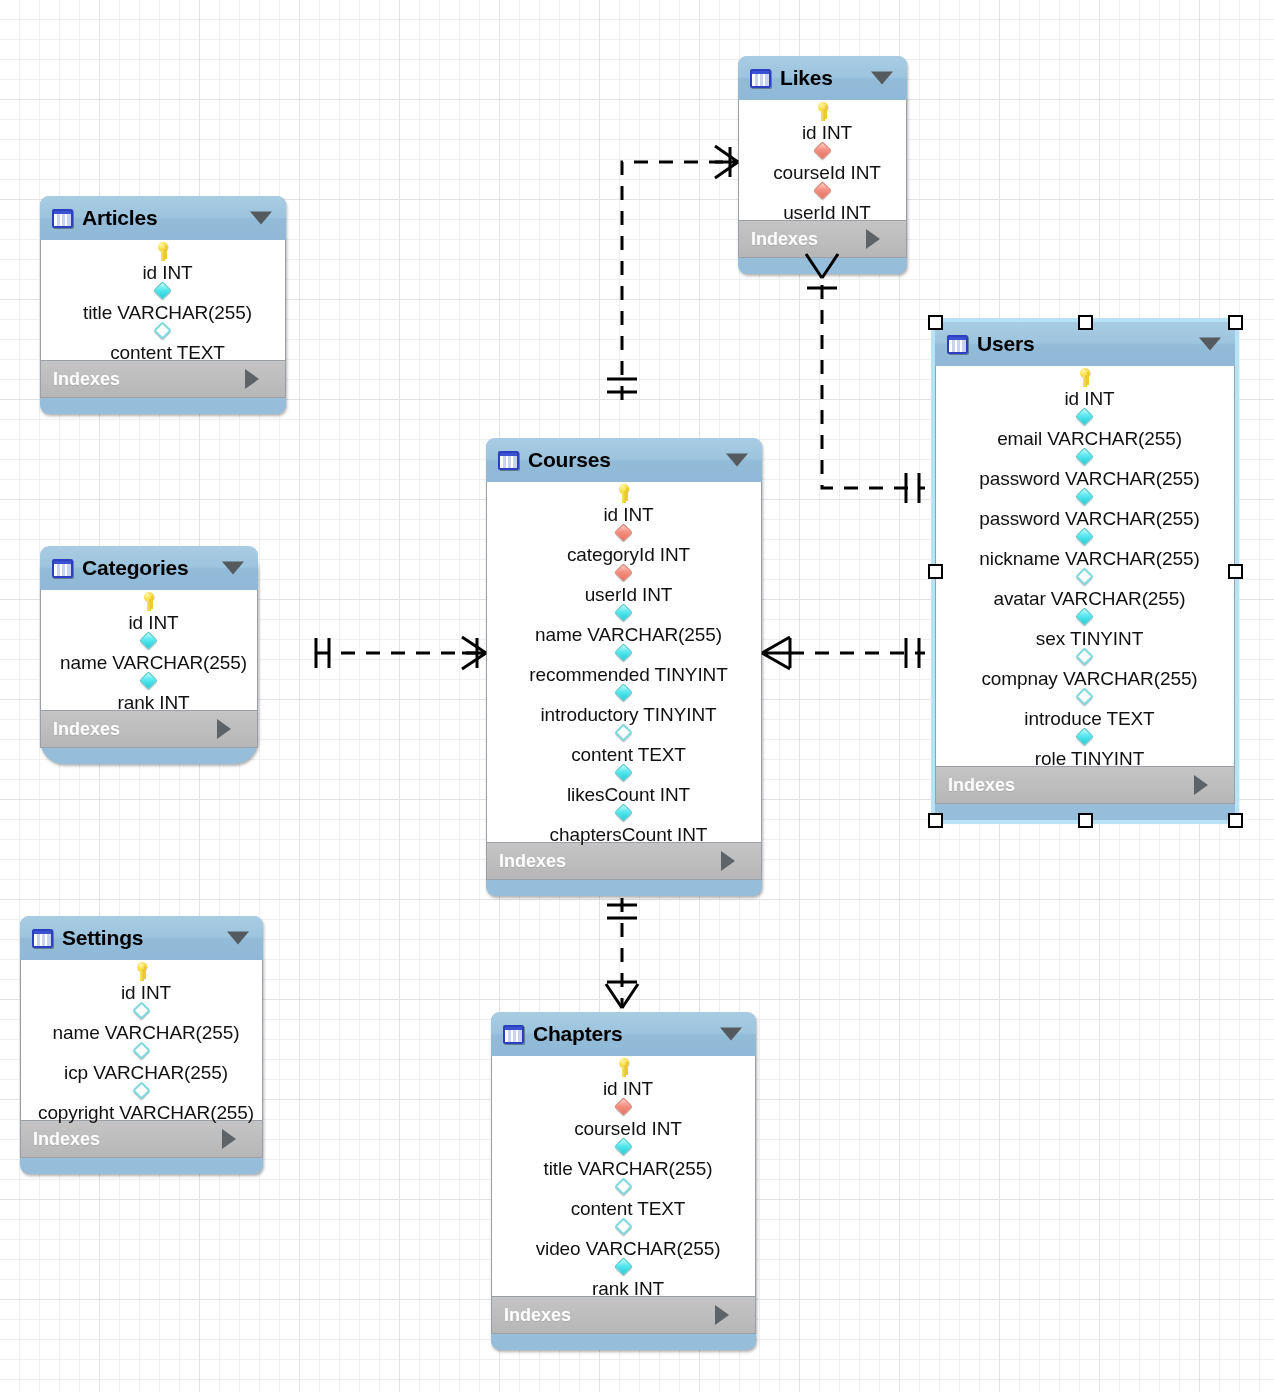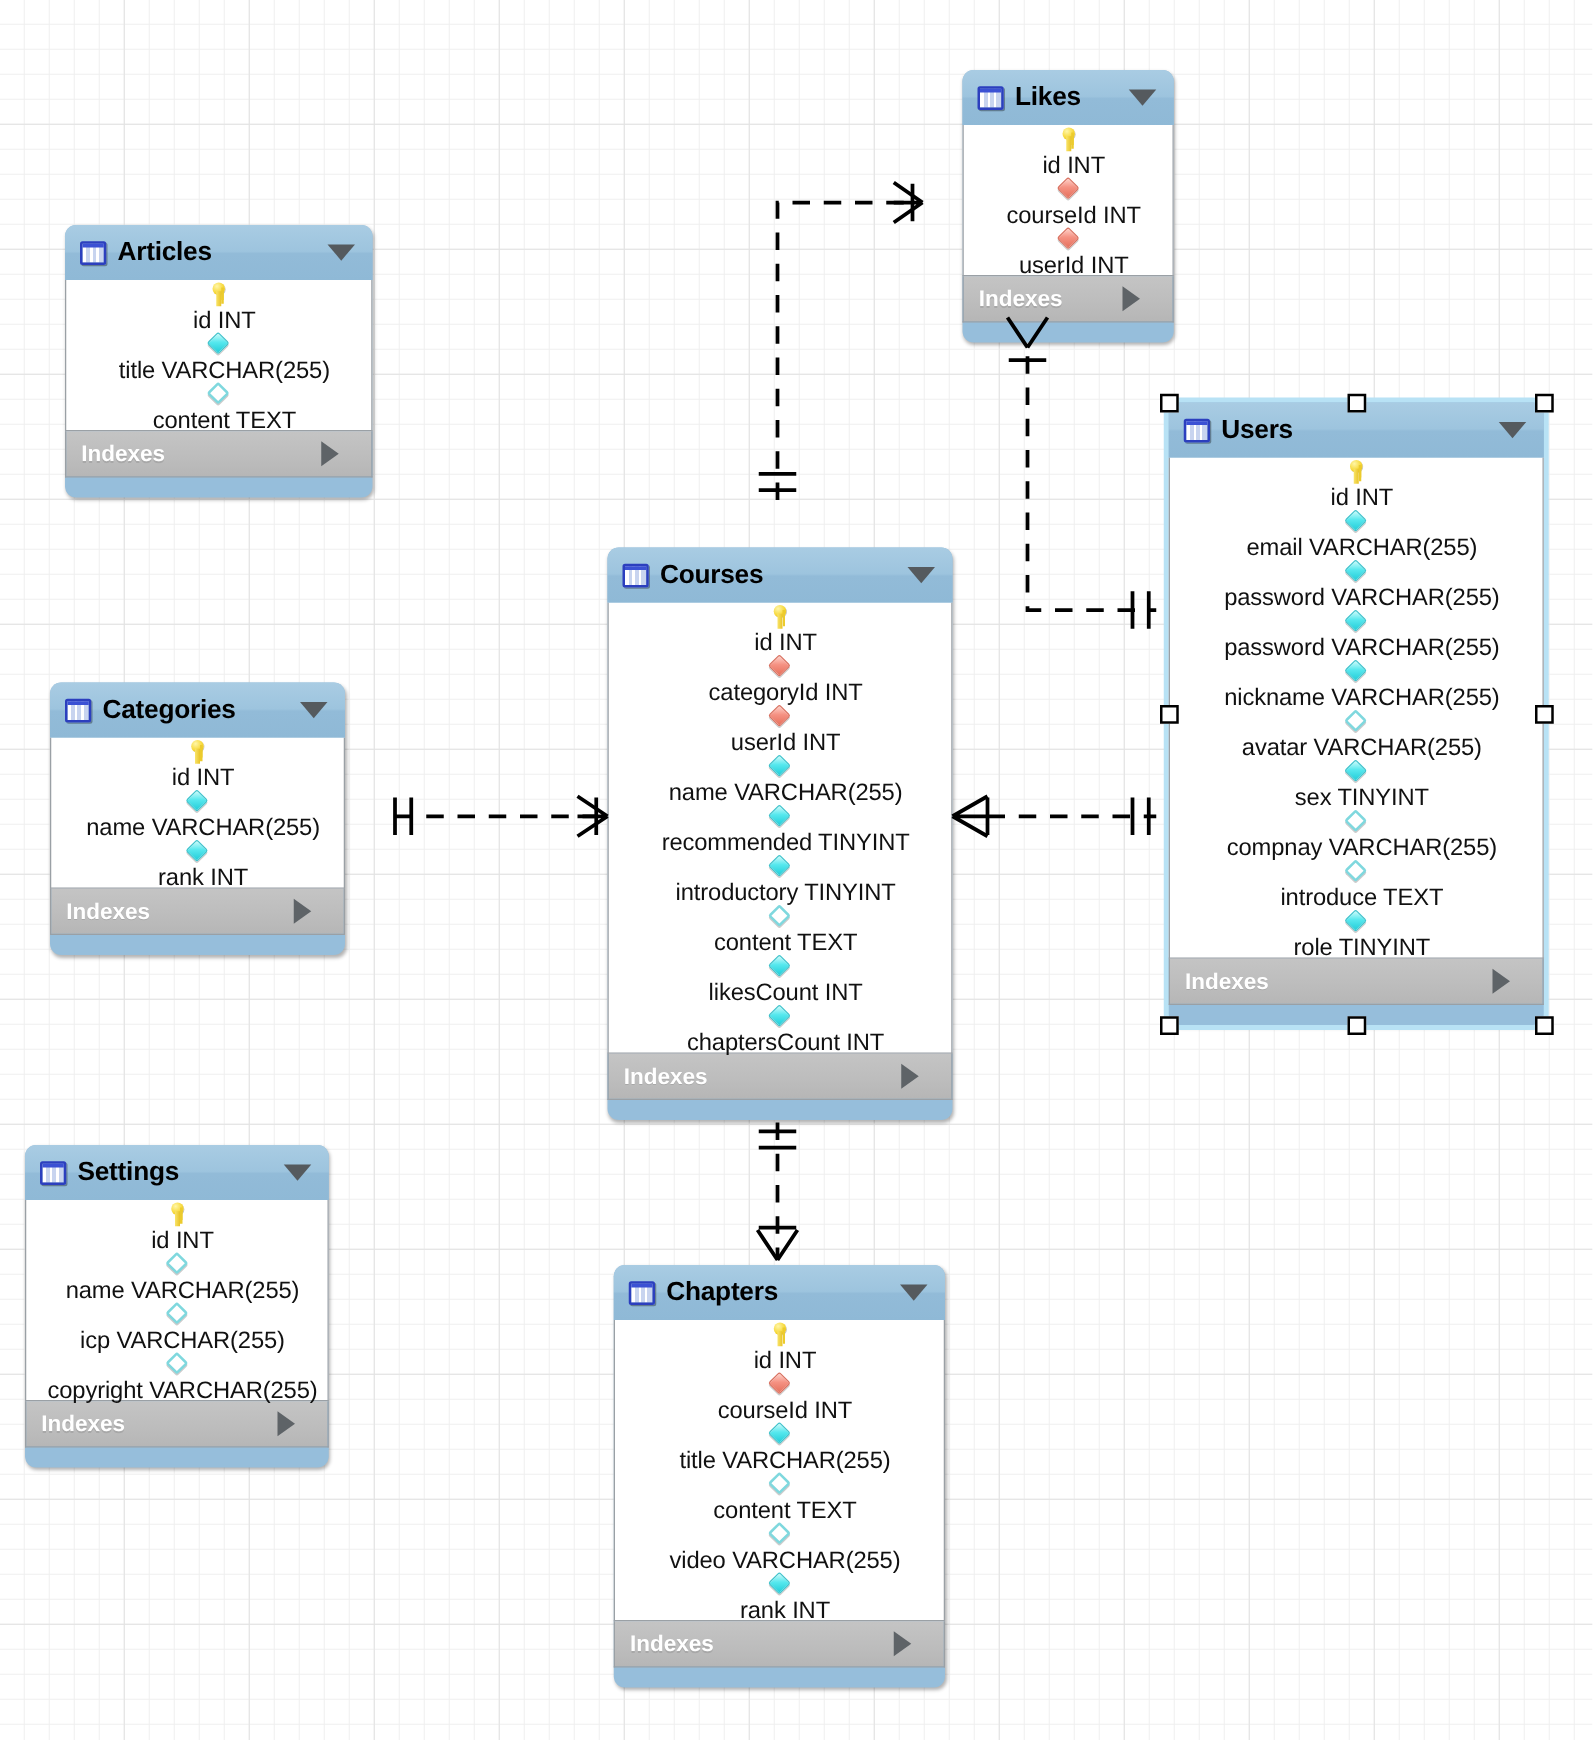--- a/index.html
+++ b/index.html
@@ -237,21 +237,21 @@
     </g>
 
     <g>
       <line class="conn-line" x1="622" y1="898" x2="622" y2="1008"></line>
       <path class="conn-mark" d="M607 905 L637 905 M607 918 L637 918"></path>
       <path class="conn-mark" d="M622 1008 L606 984 M622 1008 L638 984 M607 982 L637 982"></path>
     </g>
   </svg>
 
   <div id="tables-layer">
-      <div class="table-node" style="left: 40px; top: 180px; width: 246px; margin-left: 12px;">
+      <div class="table-node" style="left: 40px; top: 196px; width: 246px;">
         <div class="tbl-header">
           <span class="tbl-icon"></span>
           <span class="tbl-title">Articles</span>
           <span class="tbl-caret"></span>
         </div>
         <div class="tbl-body">
           <div class="col-row">
             <span class="ico ico-key"></span>
             <span class="col-label">id INT</span>
           </div>
@@ -262,21 +262,21 @@
           <div class="col-row">
             <span class="ico ico-dia dia-hollow"></span>
             <span class="col-label">content TEXT</span>
           </div>
         </div>
         <div class="tbl-indexes">
           <span class="tbl-indexes-label">Indexes</span>
           <span class="tbl-indexes-caret"></span>
         </div>
       </div>
-      <div class="table-node" style="left: 770px; top: 56px; width: 169px; text-align: center;">
+      <div class="table-node" style="left: 738px; top: 56px; width: 169px; text-align: center;">
         <div class="tbl-header">
           <span class="tbl-icon"></span>
           <span class="tbl-title">Likes</span>
           <span class="tbl-caret"></span>
         </div>
         <div class="tbl-body">
           <div class="col-row">
             <span class="ico ico-key"></span>
             <span class="col-label">id INT</span>
           </div>
@@ -287,21 +287,21 @@
           <div class="col-row">
             <span class="ico ico-dia dia-red"></span>
             <span class="col-label">userId INT</span>
           </div>
         </div>
         <div class="tbl-indexes">
           <span class="tbl-indexes-label">Indexes</span>
           <span class="tbl-indexes-caret"></span>
         </div>
       </div>
-      <div class="table-node" style="left: 40px; top: 546px; width: 236px;">
+      <div class="table-node" style="left: 40px; top: 546px; width: 218px; border-radius: 24px;">
         <div class="tbl-header">
           <span class="tbl-icon"></span>
           <span class="tbl-title">Categories</span>
           <span class="tbl-caret"></span>
         </div>
         <div class="tbl-body">
           <div class="col-row">
             <span class="ico ico-key"></span>
             <span class="col-label">id INT</span>
           </div>

